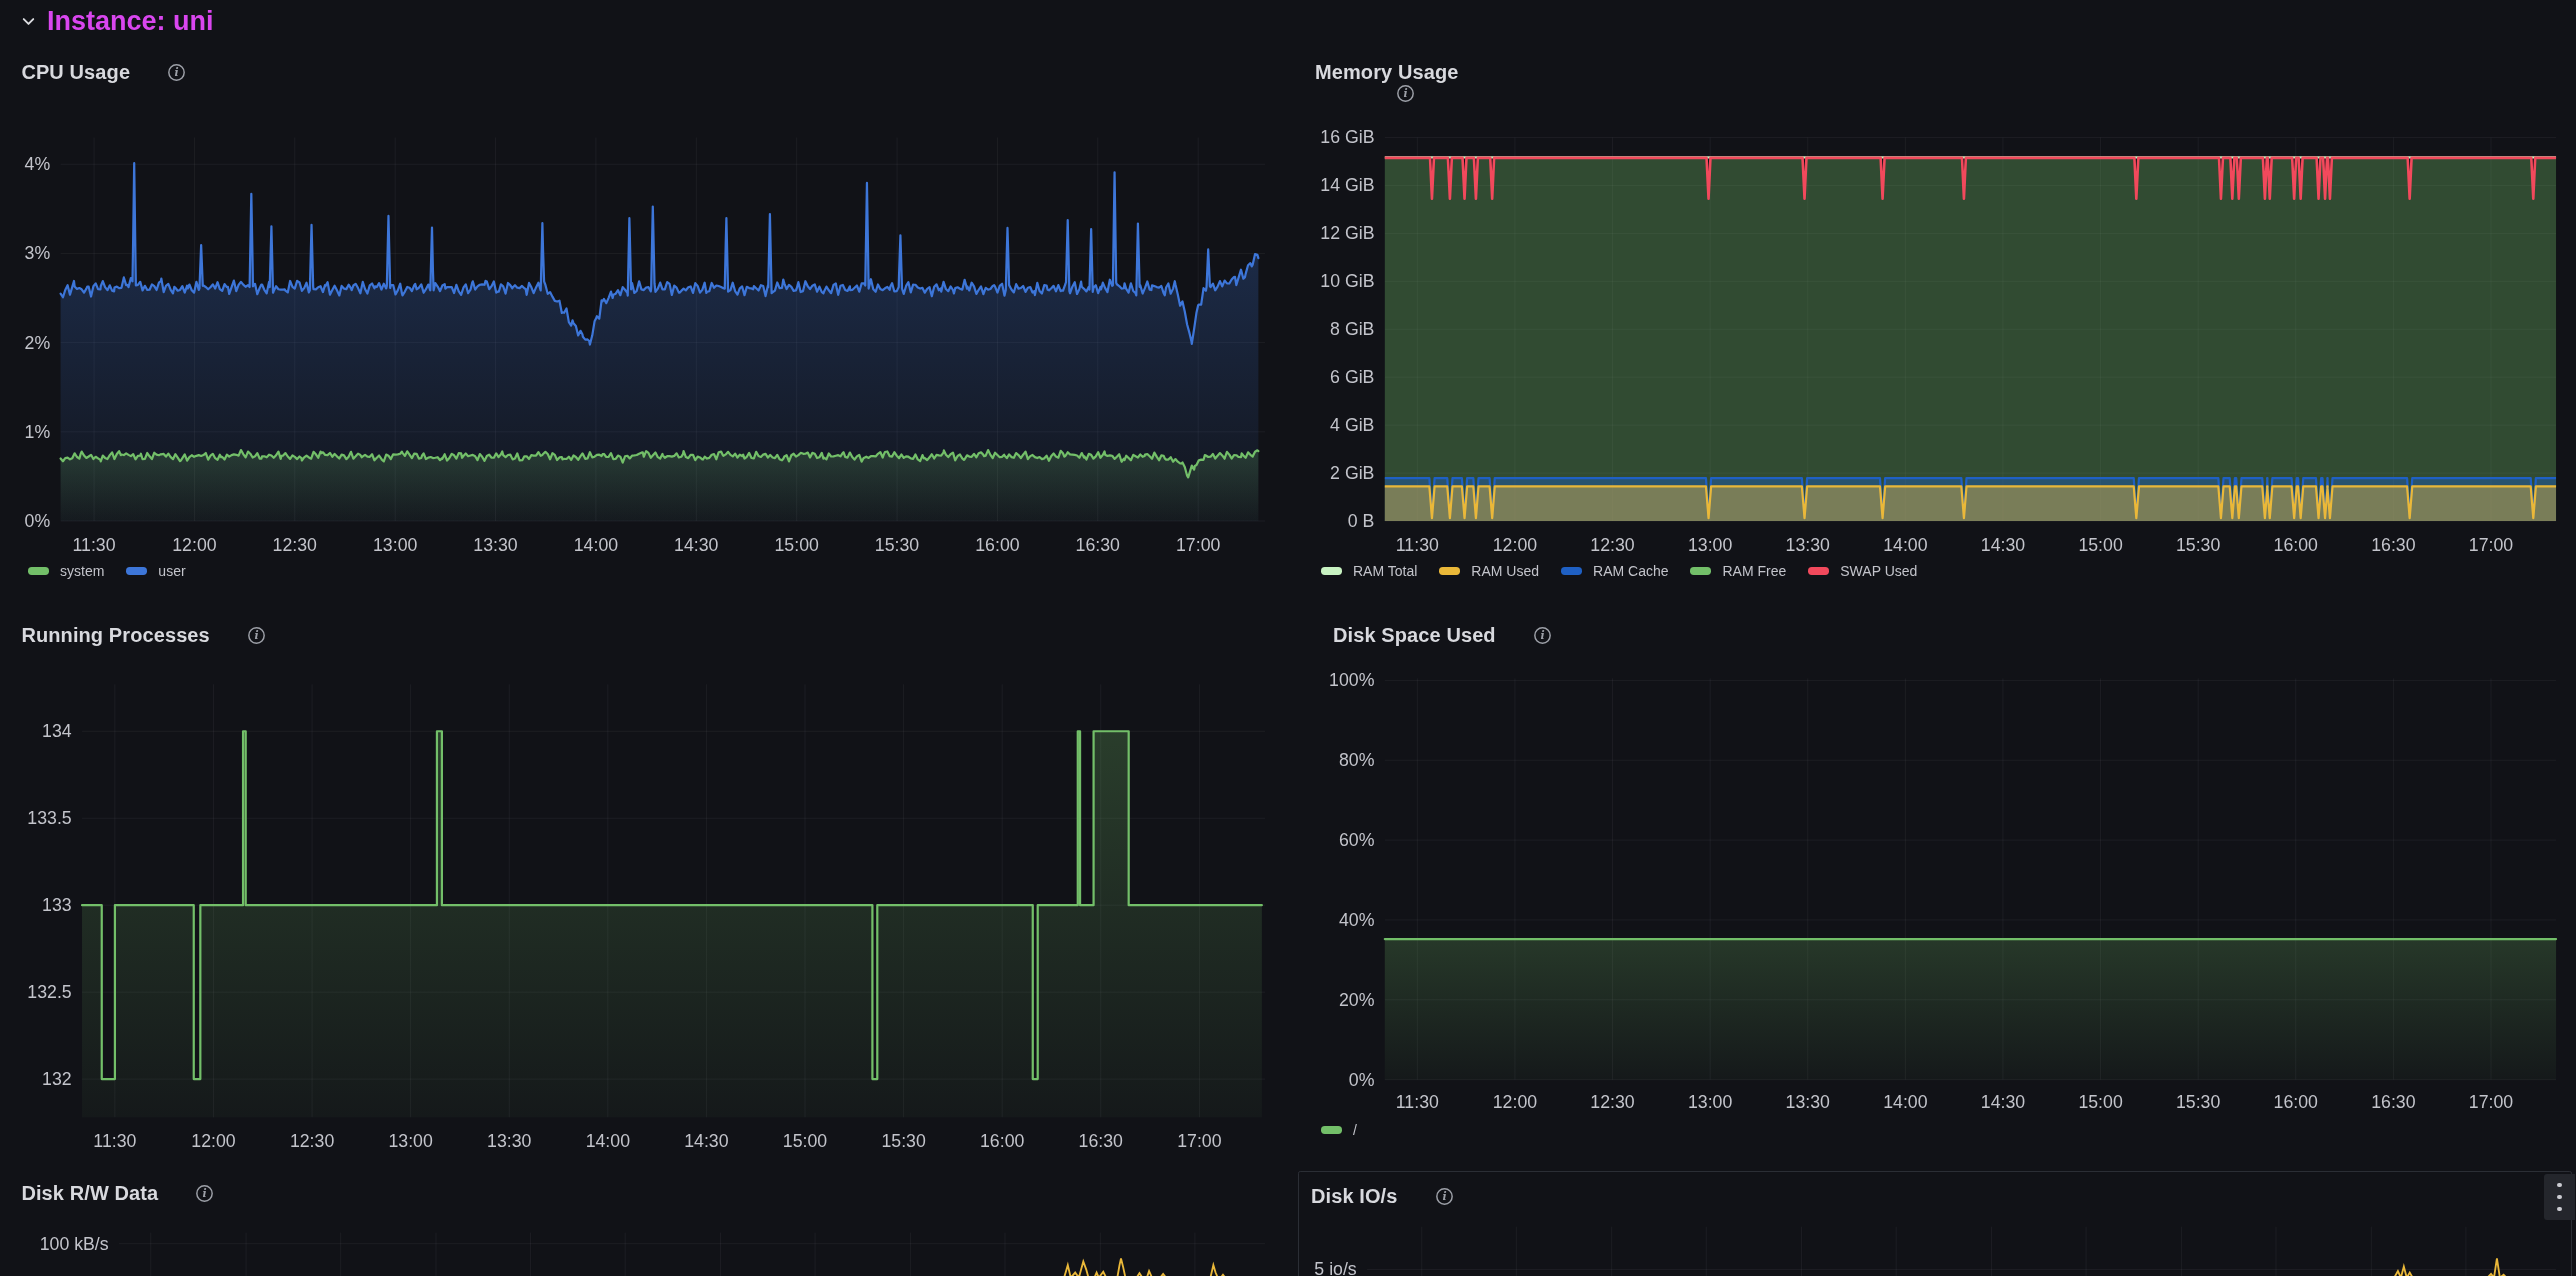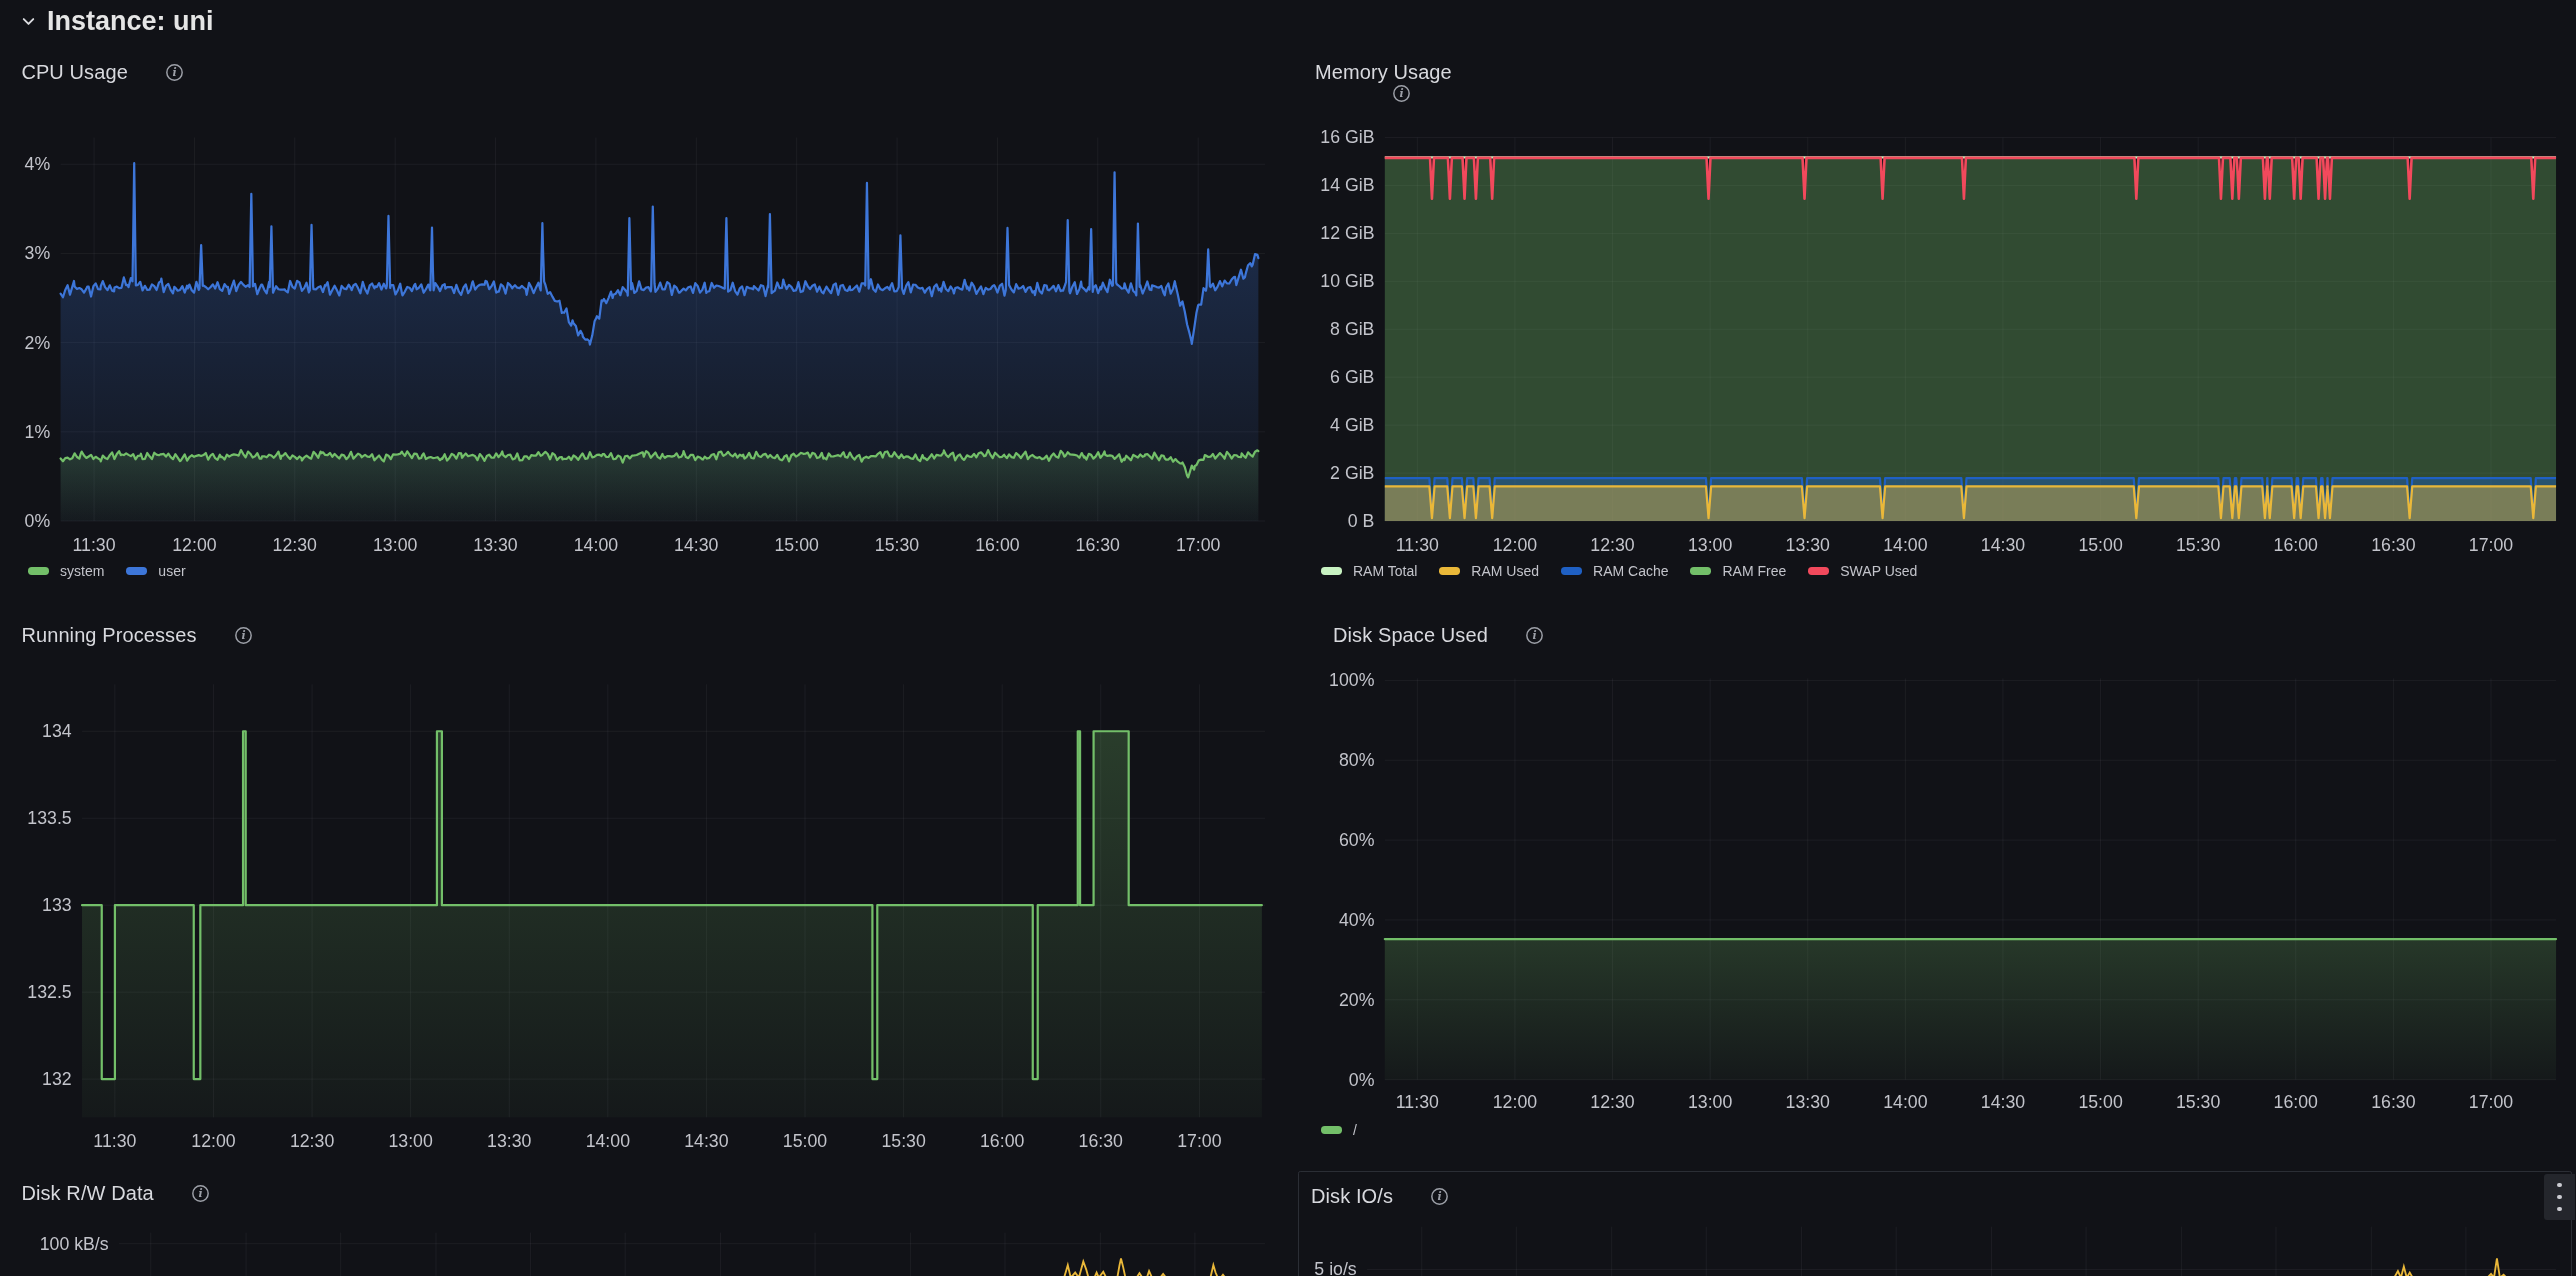--- a/index.html
+++ b/index.html
@@ -2,23 +2,23 @@
 <html style="font-size:12px"><head>
 <meta charset="utf-8">
 <style>
   html,body{margin:0;padding:0;background:#111217;overflow:hidden}
   .stage{position:relative;width:2576px;height:1277px;background:#111217;
          font-family:"Liberation Sans","DejaVu Sans",sans-serif;overflow:hidden}
   #charts{position:absolute;left:0;top:0}
   .grid{stroke:rgba(204,204,220,0.09);stroke-width:1}
   text.tick{fill:#C3C4CB;font-size:24px;font-family:"Liberation Sans","DejaVu Sans",sans-serif}
   .row-header{position:absolute;left:19px;top:6px;display:flex;align-items:center;gap:9px;cursor:pointer}
-  .row-title{font-size:27px;font-weight:600;color:#e5e5e5}
+  .row-title{font-size:27px;font-weight:600;color:#d946ef}
   .ptitle-row{position:absolute;display:flex;align-items:center}
-  .ptitle{font-size:20px;font-weight:400;color:#D8D9DE;letter-spacing:0.1px}
+  .ptitle{font-size:20px;font-weight:700;color:#D8D9DE;letter-spacing:0.1px}
   .info-icon{margin-left:37px;display:flex;align-items:center;cursor:pointer}
   .legend{position:absolute;display:flex;align-items:center}
   .legend-item{display:flex;align-items:center;margin-right:22px;cursor:pointer}
   .swatch{width:21px;height:7.4px;border-radius:3.7px;display:inline-block;margin-right:11px}
   .legend-label{font-size:14px;color:#C3C4CB}
   .panel-border{position:absolute;border:0.7px solid #2B2E35;border-radius:2.2px;pointer-events:none}
   .kebab{position:absolute;left:2544px;top:1174px;width:31px;height:46px;background:#24262C;
          border-radius:3px 0 0 3px;display:flex;flex-direction:column;align-items:center;
          justify-content:center;gap:7.4px;cursor:pointer}
   .kebab i{width:4.4px;height:4.4px;border-radius:50%;background:#CBCCD2;display:block}

